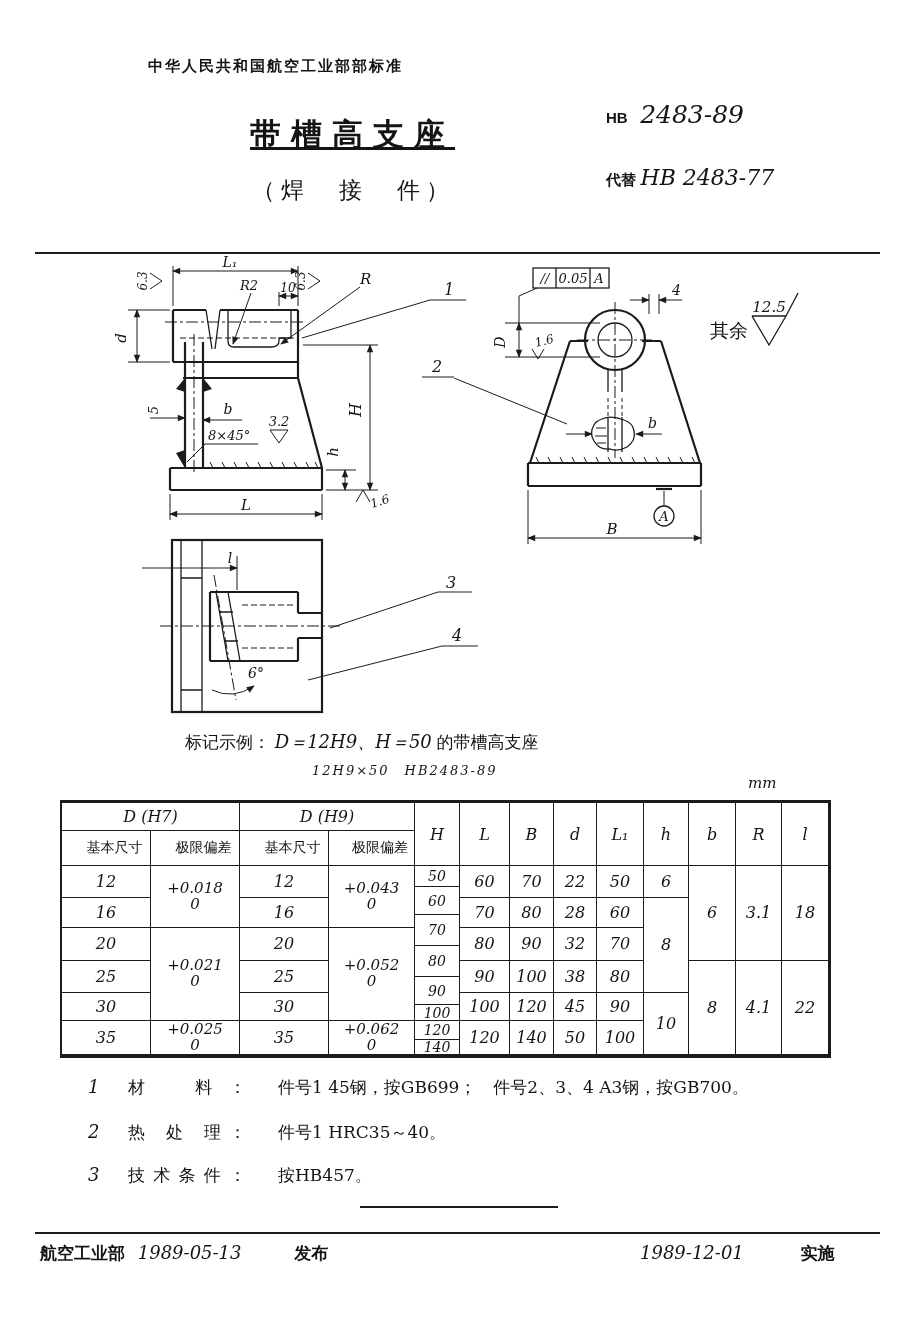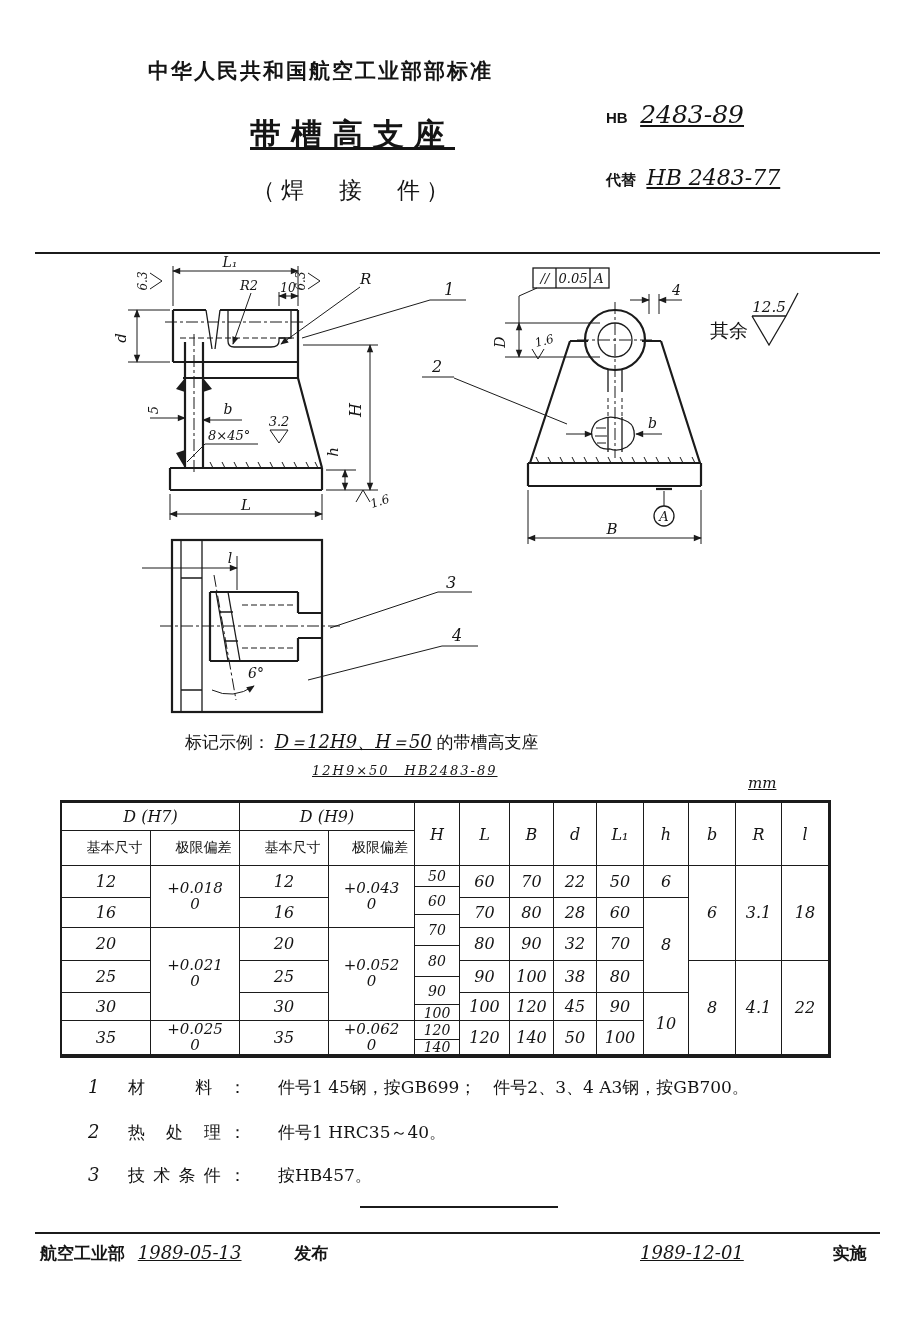--- a/index.html
+++ b/index.html
@@ -1,19 +1,19 @@
 <!DOCTYPE html>
 <html><head>
 <meta charset="utf-8">
 <style>
   html,body{margin:0;padding:0;background:#e8e8e8;}
   .page{position:relative;width:902px;height:1342px;background:#ffffff;color:#141414;
         font-family:"Liberation Sans",sans-serif;overflow:hidden;}
   .abs{position:absolute;}
-  .hw{font-family:"DejaVu Serif",serif;font-style:italic;text-decoration:underline;}
+  .hw{font-family:"DejaVu Serif",serif;font-style:italic;}
   .bold{font-weight:bold;}
   .rule{position:absolute;background:#1b1b1b;}
   
   svg text{font-family:"DejaVu Serif",serif;font-style:italic;fill:#141414;}
   svg text.cjk{font-family:"Liberation Sans",sans-serif;font-style:normal;}
   svg .ln{stroke:#1b1b1b;stroke-width:1.3;fill:none;}
   svg .thick{stroke-width:2.2;}
   svg .thin{stroke-width:1;}
   svg .fillb{fill:#1b1b1b;stroke:none;}
   
@@ -32,32 +32,32 @@
   .note-num{font-family:"DejaVu Serif",serif;font-style:italic;width:40px;font-size:18px;}
   .note-label{display:inline-block;width:118px;margin-right:32px;text-align:justify;text-align-last:justify;}
   .note-text{font-family:"DejaVu Serif",serif;}
   .foot{position:absolute;top:1242px;font-size:17px;}
 </style>
 </head>
 <body>
 
 <div class="page">
 
-  <div class="abs bold" style="left:148px;top:57px;font-size:21px;letter-spacing:2px;">中华人民共和国航空工业部部标准</div>
+  <div class="abs bold" style="left:148px;top:57px;font-size:15px;letter-spacing:2px;">中华人民共和国航空工业部部标准</div>
 
   <div class="abs" style="left:606px;top:100px;">
     <span class="bold" style="font-size:15px;">HB</span>
     <span class="hw" style="font-size:25px;margin-left:8px;">2483-89</span>
   </div>
 
   <div class="abs bold" style="left:250px;top:114px;font-size:31px;letter-spacing:10px;text-decoration:underline;">带槽高支座</div>
 
   <div class="abs" style="left:606px;top:165px;">
     <span class="bold" style="font-size:15px;">代替</span>
-    <span class="hw" style="font-size:22px;margin-left:6px;text-align:right;">HB 2483-77</span>
+    <span class="hw" style="font-size:22px;text-align:right;">HB 2483-77</span>
   </div>
 
   <div class="abs" style="left:252px;top:175px;font-size:23px;letter-spacing:6px;">（焊　接　件）</div>
 
   <svg class="abs" style="left:0;top:252px;" width="902" height="470" viewBox="0 252 902 470">
     <defs>
       <marker id="ar" viewBox="0 0 10 10" refX="9" refY="5" markerWidth="10" markerHeight="8" orient="auto-start-reverse">
         <path d="M0,1 L10,5 L0,9 Z" fill="#1b1b1b"></path>
       </marker>
     </defs>
@@ -368,16 +368,16 @@
   <div class="rule" style="left:360px;top:1206px;width:198px;height:2px;"></div>
 
   <div class="rule" style="left:35px;top:1232px;width:845px;height:2px;"></div>
   <div class="foot" style="left:40px;">
     <span class="bold">航空工业部</span>
     <span class="hw" style="font-size:18px;margin-left:8px;">1989-05-13</span>
     <span class="bold" style="margin-left:48px;">发布</span>
   </div>
   <div class="foot" style="left:640px;">
     <span class="hw" style="font-size:18px;">1989-12-01</span>
-    <span class="bold" style="margin-left:84px;">实施</span>
+    <span class="bold" style="margin-left:52px;">实施</span>
   </div>
 
 </div>
 
 </body></html>

